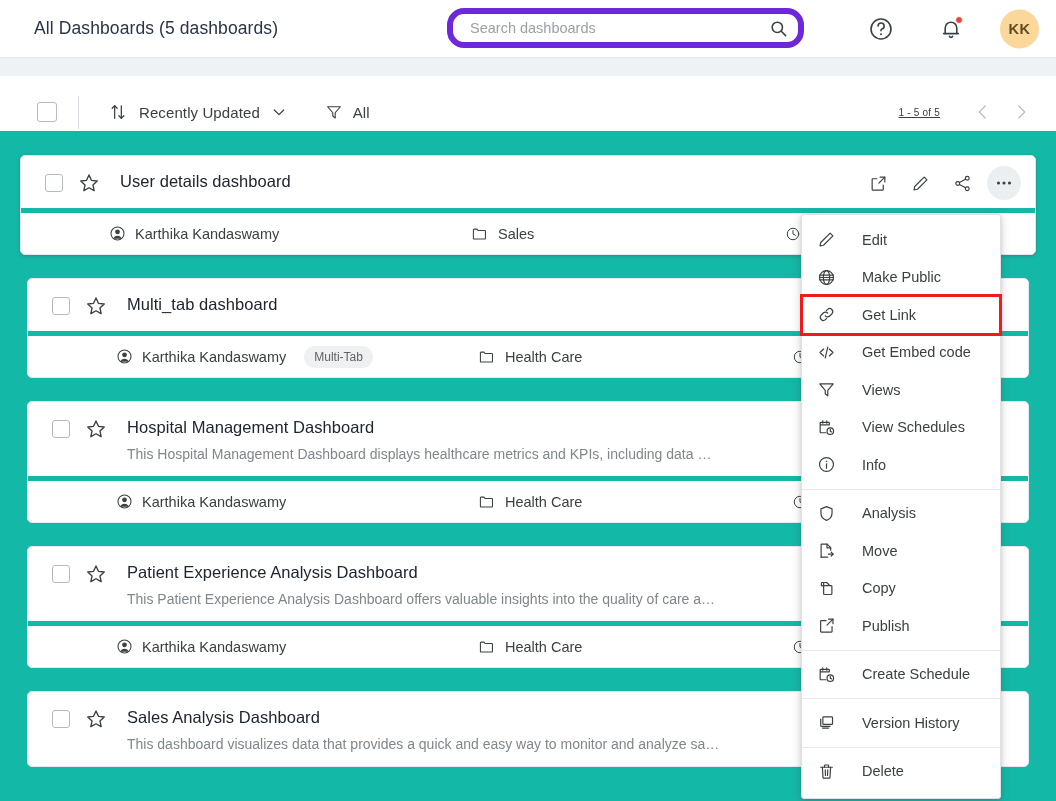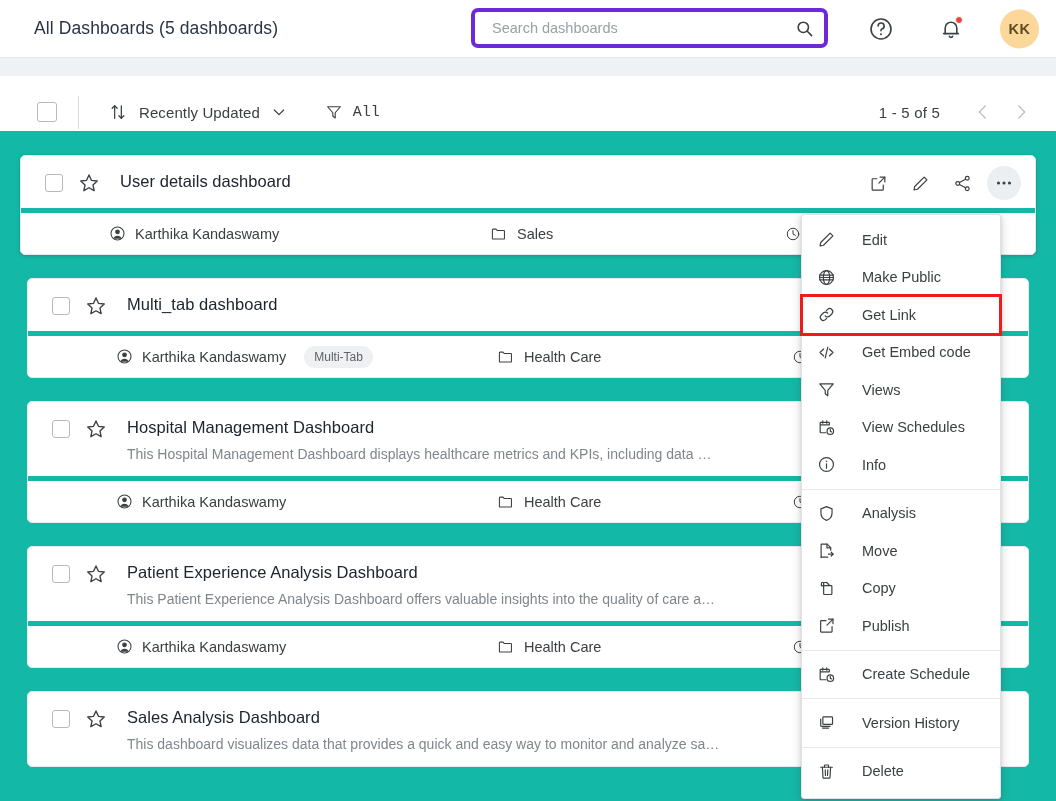--- a/index.html
+++ b/index.html
@@ -16,23 +16,23 @@
     position: absolute; top: 0; left: 0; width: 1056px; height: 58px;
     background: #ffffff;
     border-bottom: 1px solid #e4e7eb;
     display: flex; align-items: center;
   }
   .page-title {
     margin-left: 34px;
     font-size: 17.5px; color: #2b3445; letter-spacing: .1px;
   }
   .search-wrap {
-    position: absolute; left: 471px; top: 8px;
+    position: absolute; left: 447px; top: 8px;
     width: 357px; height: 40px;
-    border: 4px solid #6d28d9; border-radius: 7px;
+    border: 6px solid #6d28d9; border-radius: 17px;
     background: #fff;
     display: flex; align-items: center;
   }
   .search-input {
     flex: 1; border: 0; outline: none; background: transparent;
     font-family: "Liberation Sans", sans-serif;
     font-size: 14.5px; color: #3c4043;
     padding: 0 8px 0 17px;
   }
   .search-input::placeholder { color: #9aa0a6; }
@@ -69,27 +69,27 @@
   .tb-check {
     margin-left: 37px; width: 20px; height: 20px;
     border: 1.5px solid #b5b9bf; border-radius: 3px; background: #fff; cursor: pointer;
   }
   .tb-divider { margin-left: 21px; width: 1px; height: 33px; background: #dadce0; }
   .sort-ctl {
     margin-left: 29px; display: flex; align-items: center; gap: 11px; cursor: pointer;
   }
   .sort-label { font-size: 15px; color: #3c4043; letter-spacing: .1px; }
   .filter-ctl {
-    margin-left: 38px; display: flex; align-items: center; gap: 10px; cursor: pointer; font-family: Liberation Mono, monospace;
+    margin-left: 38px; display: flex; align-items: center; gap: 10px; cursor: pointer;
   }
   .filter-label { font-size: 15px; color: #3c4043; }
   .pager {
     position: absolute; right: 18px; display: flex; align-items: center; gap: 4px;
   }
-  .pager-count { font-size: 15px; color: #3c4043; margin-right: 22px; letter-spacing: .2px; }
+  .pager-count { font-size: 10px; color: #3c4043; margin-right: 22px; letter-spacing: .2px; text-decoration: underline; }
   .pager-btn {
     width: 34px; height: 34px; display: flex; align-items: center;
     justify-content: center; cursor: pointer;
   }
 
   
   .list {
     position: absolute; top: 131px; left: 0; width: 1056px; bottom: 0;
     background: #14b8a6; padding-top: 24px; overflow: hidden;
   }
@@ -128,21 +128,21 @@
   .card-meta {
     border-top: 5px solid #14b8a6;
     height: 46px; display: flex; align-items: center; position: relative;
   }
   .meta-owner { position: absolute; left: 88px; display: flex; align-items: center; gap: 9px; }
   .meta-owner .txt { font-size: 14.5px; color: #3c4043; }
   .chip {
     margin-left: 9px; background: #eef0f2; color: #5f6368;
     font-size: 12px; border-radius: 11px; padding: 4px 10px;
   }
-  .meta-folder { position: absolute; left: 469px; display: flex; align-items: center; gap: 10px; }
+  .meta-folder { position: absolute; left: 450px; display: flex; align-items: center; gap: 10px; }
   .meta-folder .txt { font-size: 14.5px; color: #3c4043; }
   .meta-date { position: absolute; left: 764px; display: flex; align-items: center; gap: 8px; }
   .meta-date .txt { font-size: 14.5px; color: #3c4043; white-space: nowrap; }
 
   
   .menu {
     position: absolute; left: 801px; top: 214px; width: 200px;
     background: #fff; border: 1px solid #e0e3e6; border-radius: 3px;
     box-shadow: 0 2px 10px rgba(60,64,67,.25), 0 1px 3px rgba(60,64,67,.15);
     padding: 6px 0 8px 0; z-index: 50;

